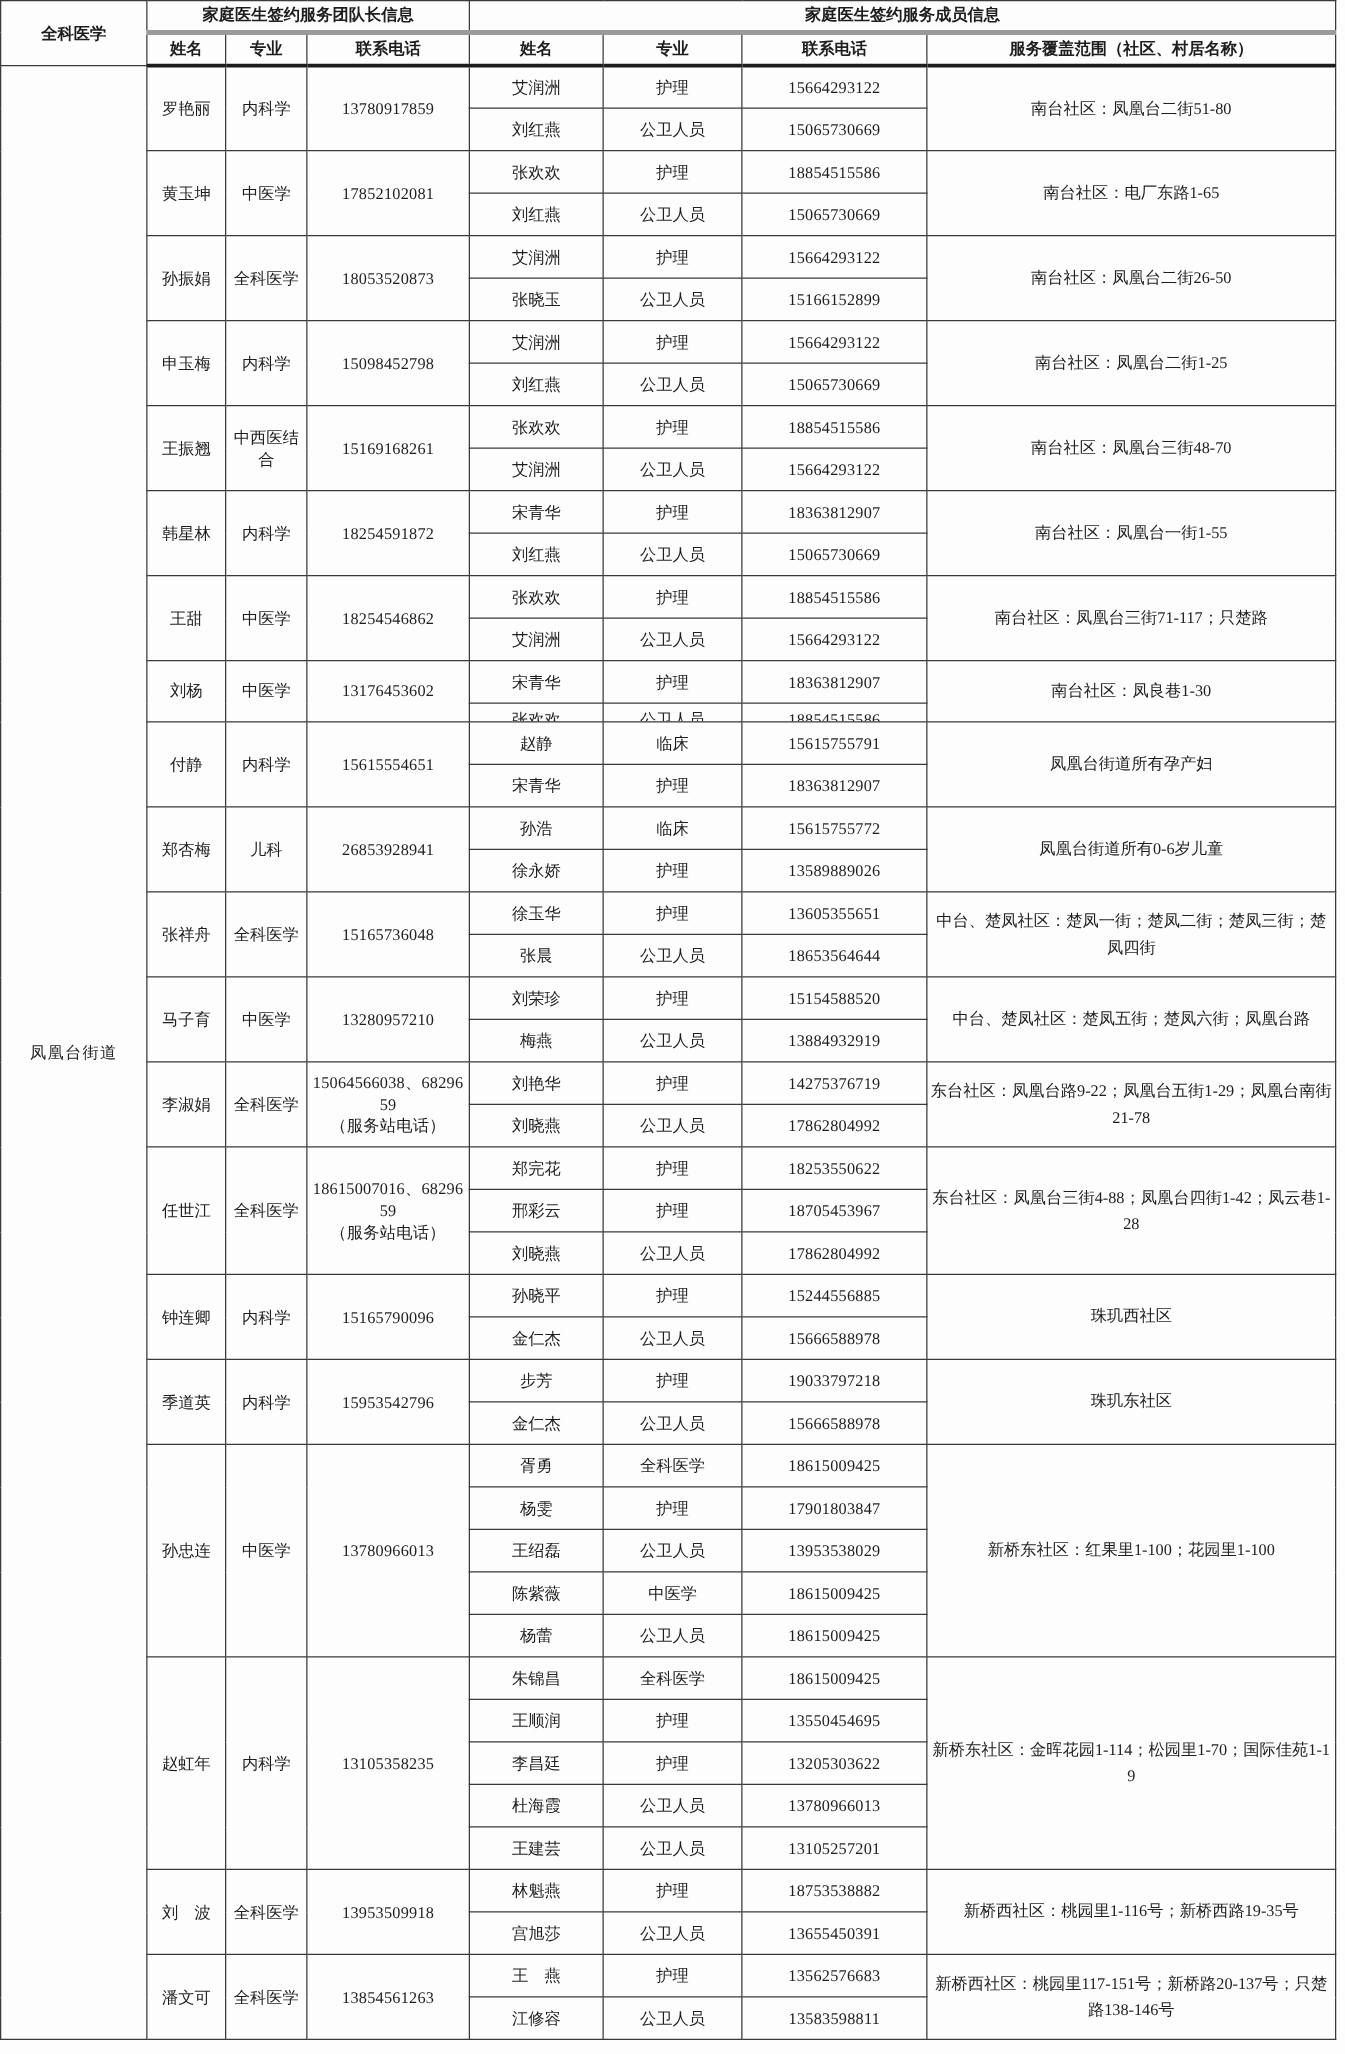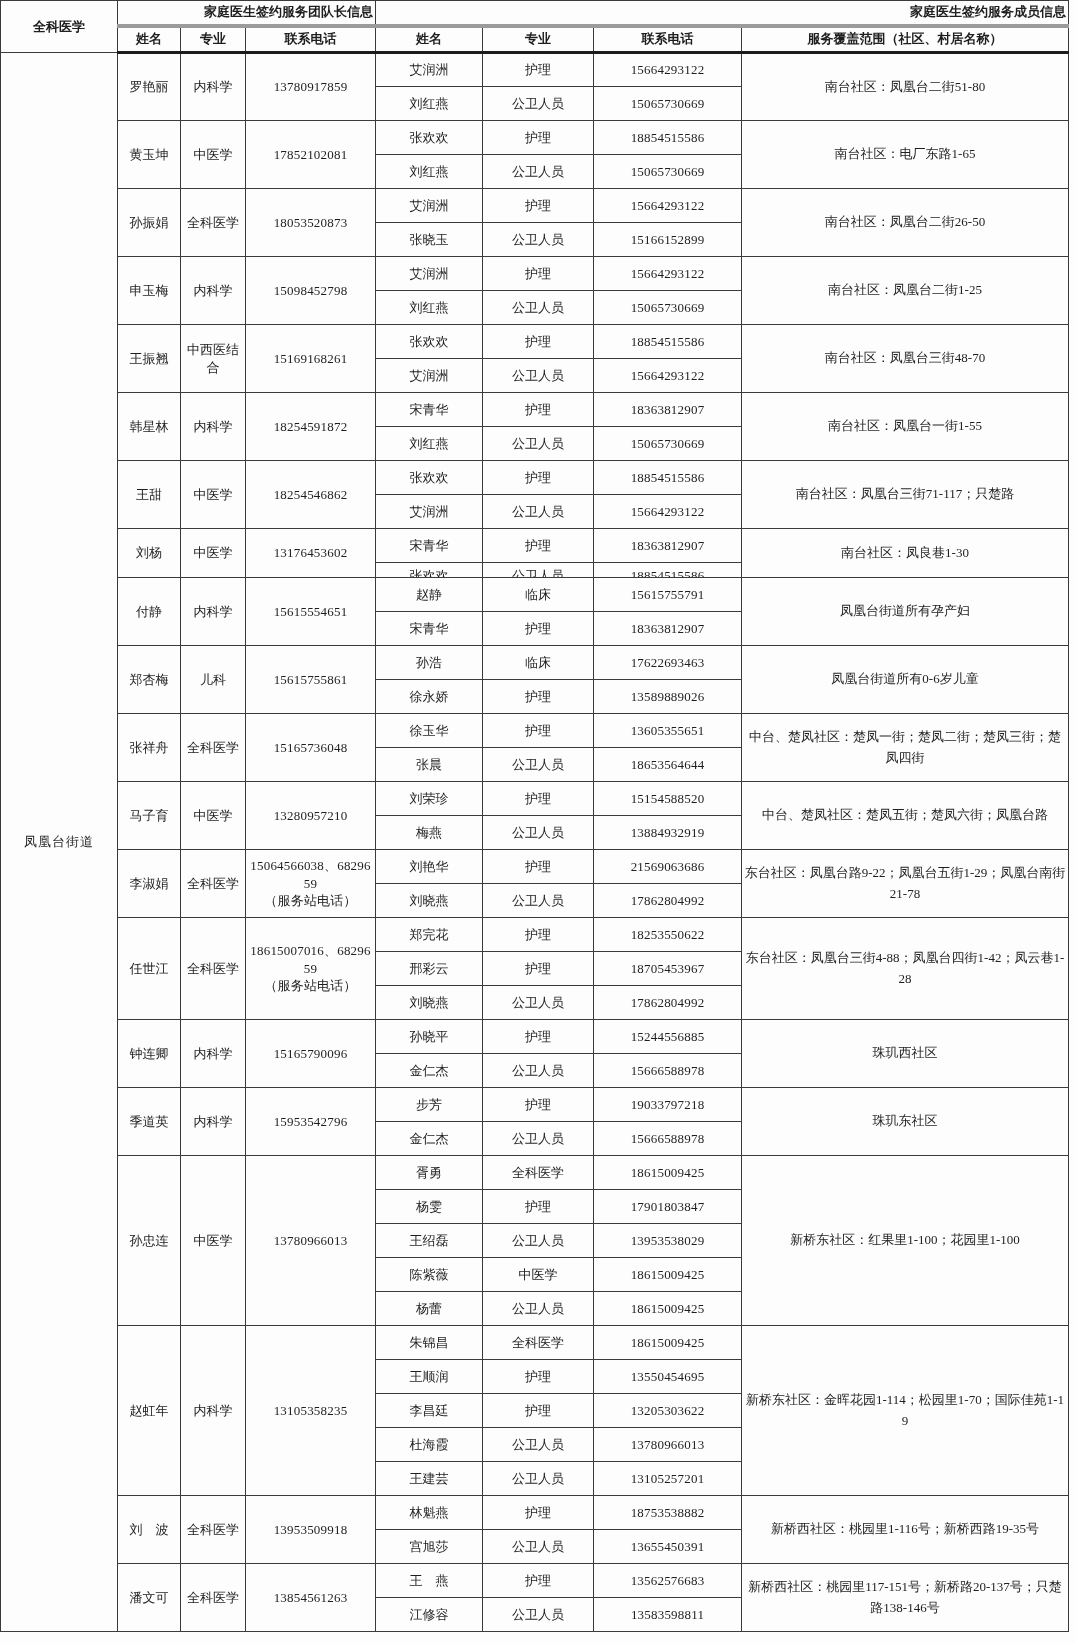--- a/index.html
+++ b/index.html
@@ -20,21 +20,21 @@
   table.doc th, table.doc td {
     border: 1px solid #3a3a3a;
     text-align: center;
     vertical-align: middle;
     font-size: 13px;
     padding: 0 2px;
     word-break: break-all;
   }
   thead th { font-weight: bold; background: #fdfdfd; }
   tr.group-row { height: 25px; }
-  tr.group-row th.grp { border-bottom: 4px solid #9b9b9b; text-align: right; }
+  tr.group-row th.grp { border-bottom: 4px solid #9b9b9b; }
   tr.cols-row { height: 27px; margin-left: 39px; }
   tr.cols-row th { border-bottom: 3px solid #1c1c1c; }
   th.town-h { border-bottom: 3px solid #1c1c1c; }
   tbody tr { height: 34px; }
   tbody tr.row-clipped { height: 15px; }
   td.town-cell { font-size: 13px; letter-spacing: 1px; margin-top: 12px; }
   td.phone { font-size: 13.5px; letter-spacing: 0.2px; }
   td.leader-phone { white-space: pre-line; line-height: 1.35; margin-left: 48px; }
   td.coverage { padding: 0 8px; line-height: 1.55; }
   .cellwrap { line-height: 22px; }
@@ -303,29 +303,29 @@
           <td>
             <div class="cellwrap">护理</div>
           </td>
           <td class="phone">
             <div class="cellwrap">18363812907</div>
           </td>
         </tr>
         <tr>
           <td rowspan="2">郑杏梅</td>
           <td rowspan="2">儿科</td>
-          <td rowspan="2" class="phone leader-phone">15615755861</td>
+          <td rowspan="2" class="phone leader-phone">26853928941</td>
           <td>
             <div class="cellwrap">孙浩</div>
           </td>
           <td>
             <div class="cellwrap">临床</div>
           </td>
           <td class="phone">
-            <div class="cellwrap">17622693463</div>
+            <div class="cellwrap">15615755772</div>
           </td>
           <td rowspan="2" class="coverage">凤凰台街道所有0-6岁儿童</td>
         </tr>
         <tr>
           <td>
             <div class="cellwrap">徐永娇</div>
           </td>
           <td>
             <div class="cellwrap">护理</div>
           </td>
@@ -390,21 +390,21 @@
           <td rowspan="2">全科医学</td>
           <td rowspan="2" class="phone leader-phone">15064566038、6829659
 （服务站电话）</td>
           <td>
             <div class="cellwrap">刘艳华</div>
           </td>
           <td>
             <div class="cellwrap">护理</div>
           </td>
           <td class="phone">
-            <div class="cellwrap">21569063686</div>
+            <div class="cellwrap">14275376719</div>
           </td>
           <td rowspan="2" class="coverage">东台社区：凤凰台路9-22；凤凰台五街1-29；凤凰台南街21-78</td>
         </tr>
         <tr>
           <td>
             <div class="cellwrap">刘晓燕</div>
           </td>
           <td>
             <div class="cellwrap">公卫人员</div>
           </td>

